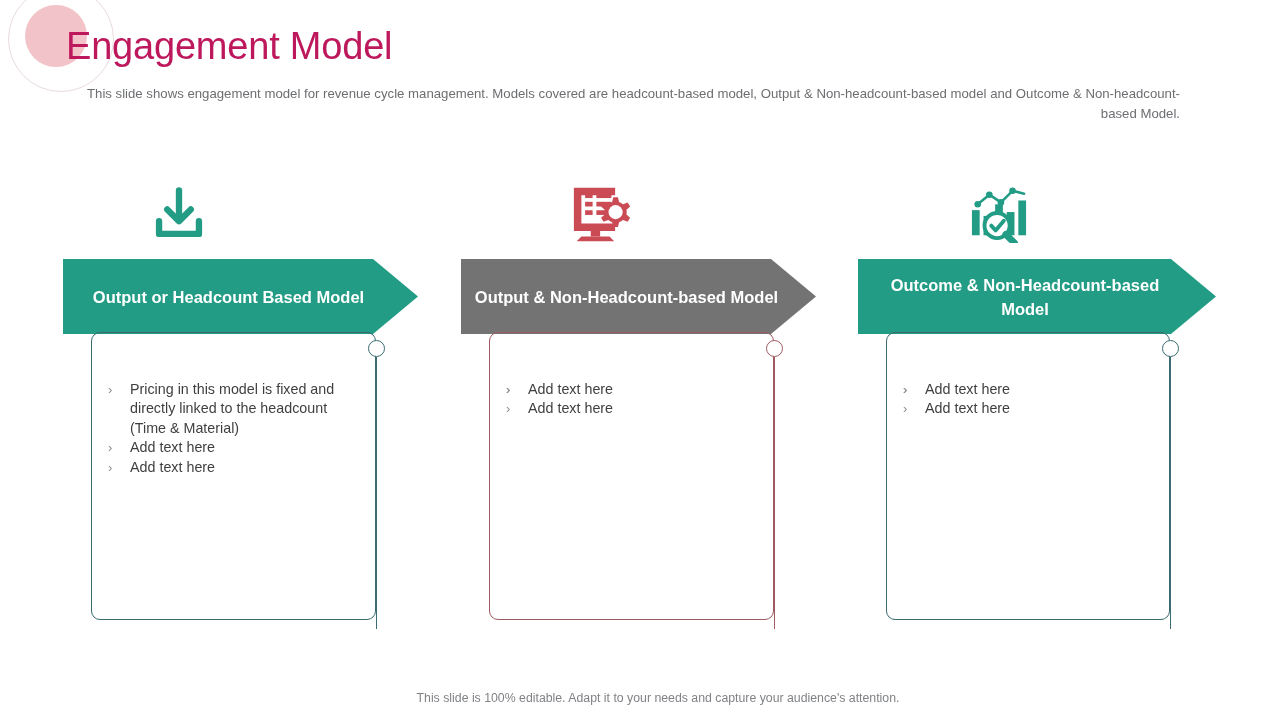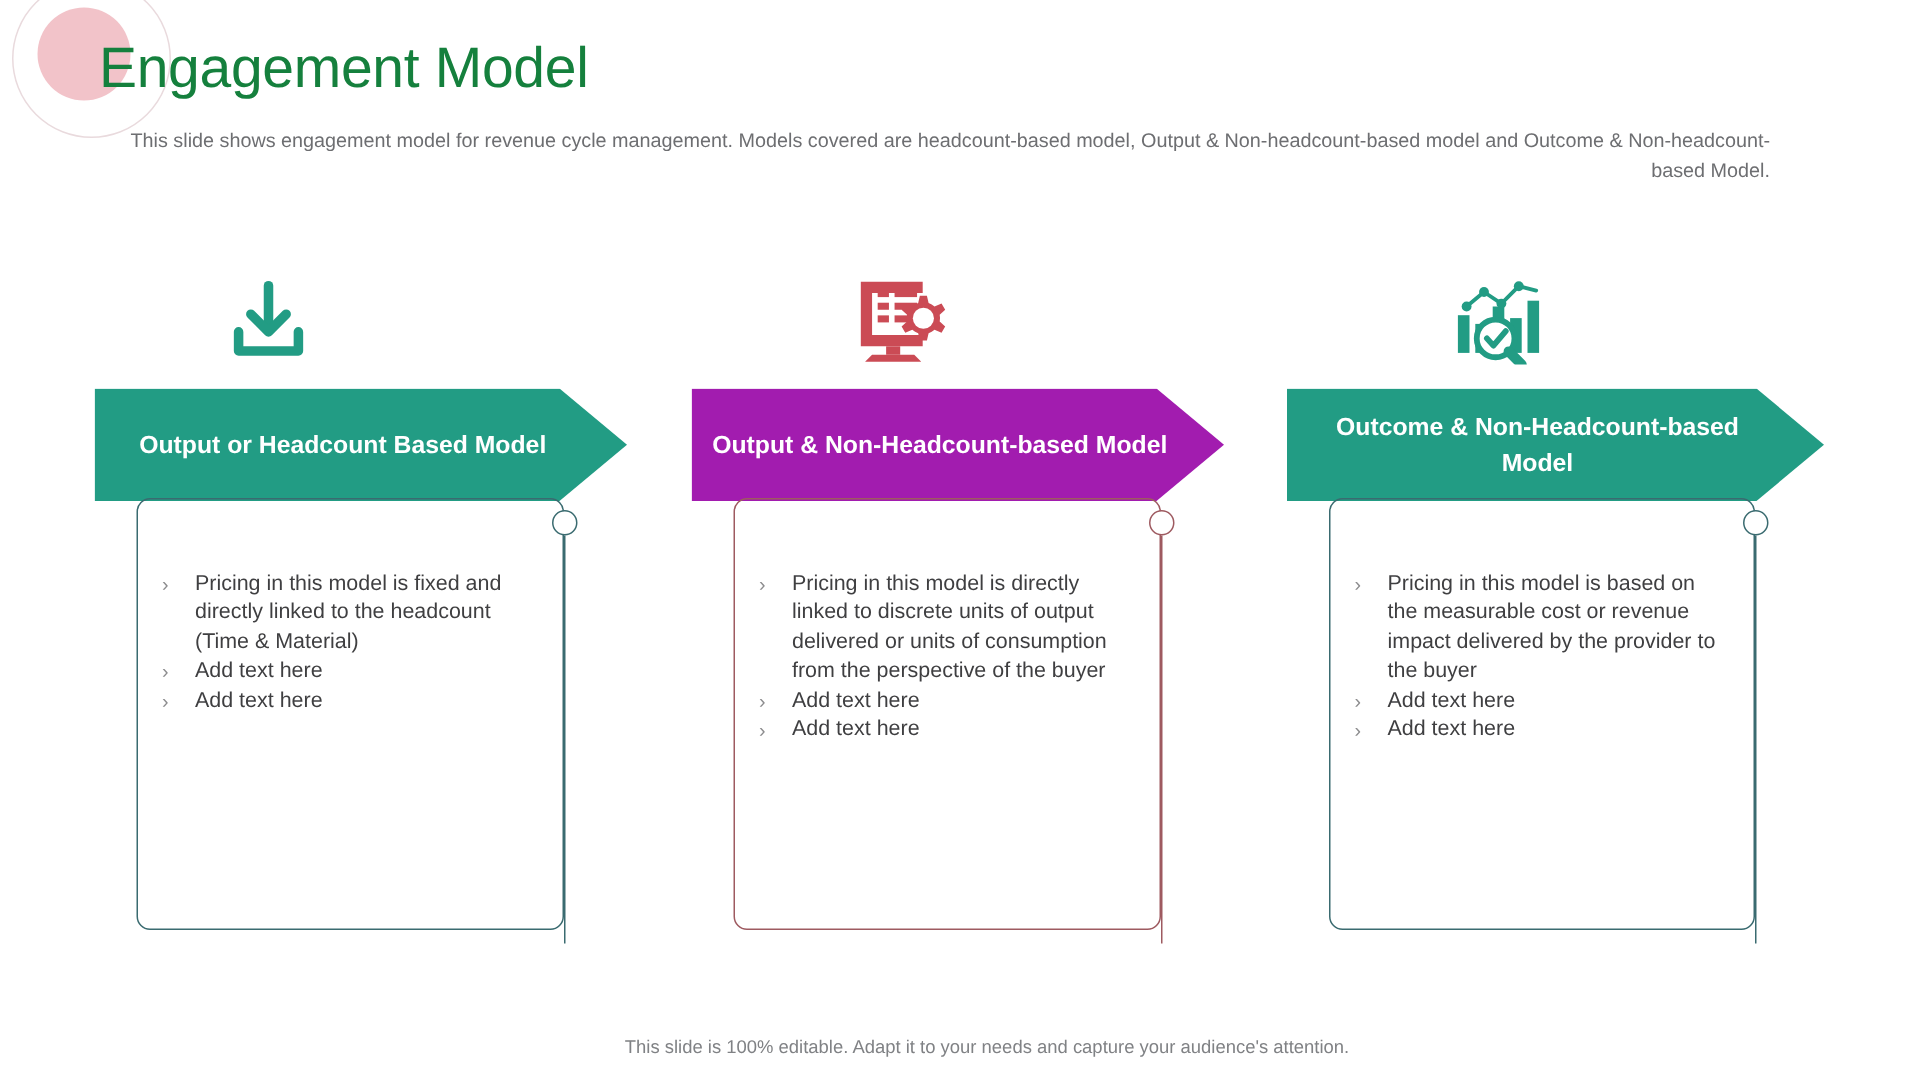--- a/index.html
+++ b/index.html
@@ -37,21 +37,21 @@
   }
 
   
   #page-title {
     position: absolute;
     left: 66px;
     top: 22px;
     font-size: 38px;
     line-height: 48px;
     font-weight: 400;
-    color: #15803d;
+    color: #be185d;
     letter-spacing: -0.2px;
     white-space: nowrap;
   }
   #page-subtitle {
     position: absolute;
     left: 70px;
     top: 84px;
     width: 1110px;
     font-size: 13.2px;
     line-height: 20px;
@@ -89,21 +89,21 @@
     left: 0;
     width: 100%;
     height: 75px;
     display: flex;
     align-items: center;
     justify-content: center;
     box-sizing: border-box;
     clip-path: polygon(0 0, calc(100% - 45px) 0, 100% 50%, calc(100% - 45px) 100%, 0 100%);
   }
   .banner-teal { background: #229c84; }
-  .banner-red  { background: #a21caf; }
+  .banner-red  { background: #737373; }
   .banner-label {
     color: #ffffff;
     font-size: 16.5px;
     font-weight: bold;
     line-height: 24px;
     text-align: center;
     padding-right: 34px;
     padding-left: 10px;
   }
 
@@ -244,21 +244,21 @@
   </div>
   <div class="banner banner-red">
     <span class="banner-label">Output &amp; Non-Headcount-based Model</span>
   </div>
   <div class="card card-red"></div>
   <div class="pin pin-red">
     <div class="pin-dot"></div>
     <div class="pin-stem"></div>
   </div>
   <ul class="bullets">
-    <li><span class="chev">›</span><span>Pricing in this model is directly linked to discrete units of output delivered or units of consumption from the perspective of the buyer</span></li>
+    <li><span class="chev">›</span></li>
     <li><span class="chev">›</span><span>Add text here</span></li>
     <li><span class="chev">›</span><span>Add text here</span></li>
   </ul>
 </div>
 
 <div class="column" id="col-2">
   <div class="icon-wrap">
     <svg width="62" height="58" viewBox="0 0 64 60" aria-hidden="true">
       <g fill="#229c84">
         <rect x="4" y="26" width="8" height="26"></rect>
@@ -283,19 +283,19 @@
   </div>
   <div class="banner banner-teal">
     <span class="banner-label">Outcome &amp; Non-Headcount-based Model</span>
   </div>
   <div class="card card-teal"></div>
   <div class="pin pin-teal">
     <div class="pin-dot"></div>
     <div class="pin-stem"></div>
   </div>
   <ul class="bullets">
-    <li><span class="chev">›</span><span>Pricing in this model is based on the measurable cost or revenue impact delivered by the provider to the buyer</span></li>
+    <li><span class="chev">›</span></li>
     <li><span class="chev">›</span><span>Add text here</span></li>
     <li><span class="chev">›</span><span>Add text here</span></li>
   </ul>
 </div>
 
 <div id="footer-note">This slide is 100% editable. Adapt it to your needs and capture your audience's attention.</div>
 
 </body></html>

